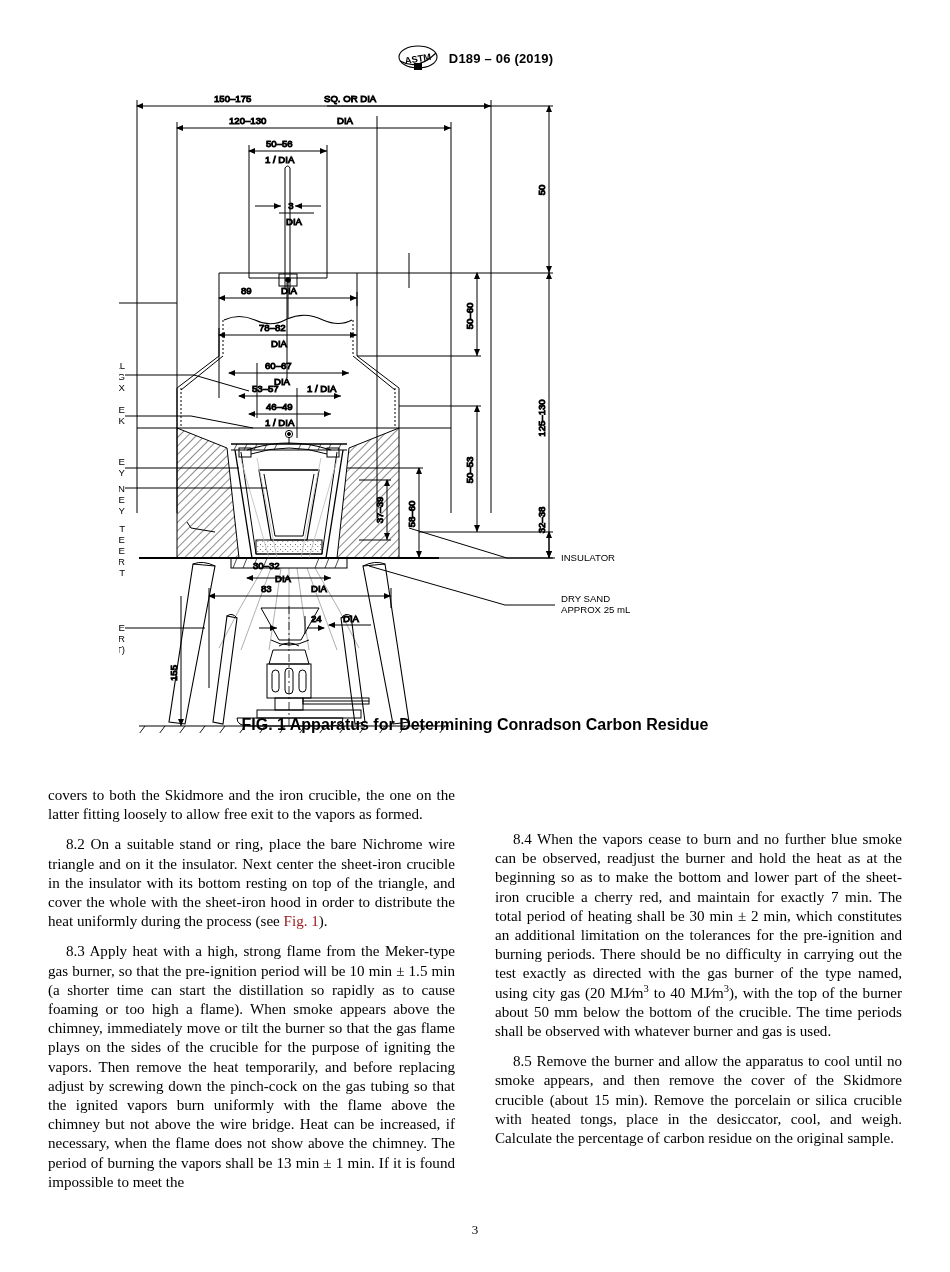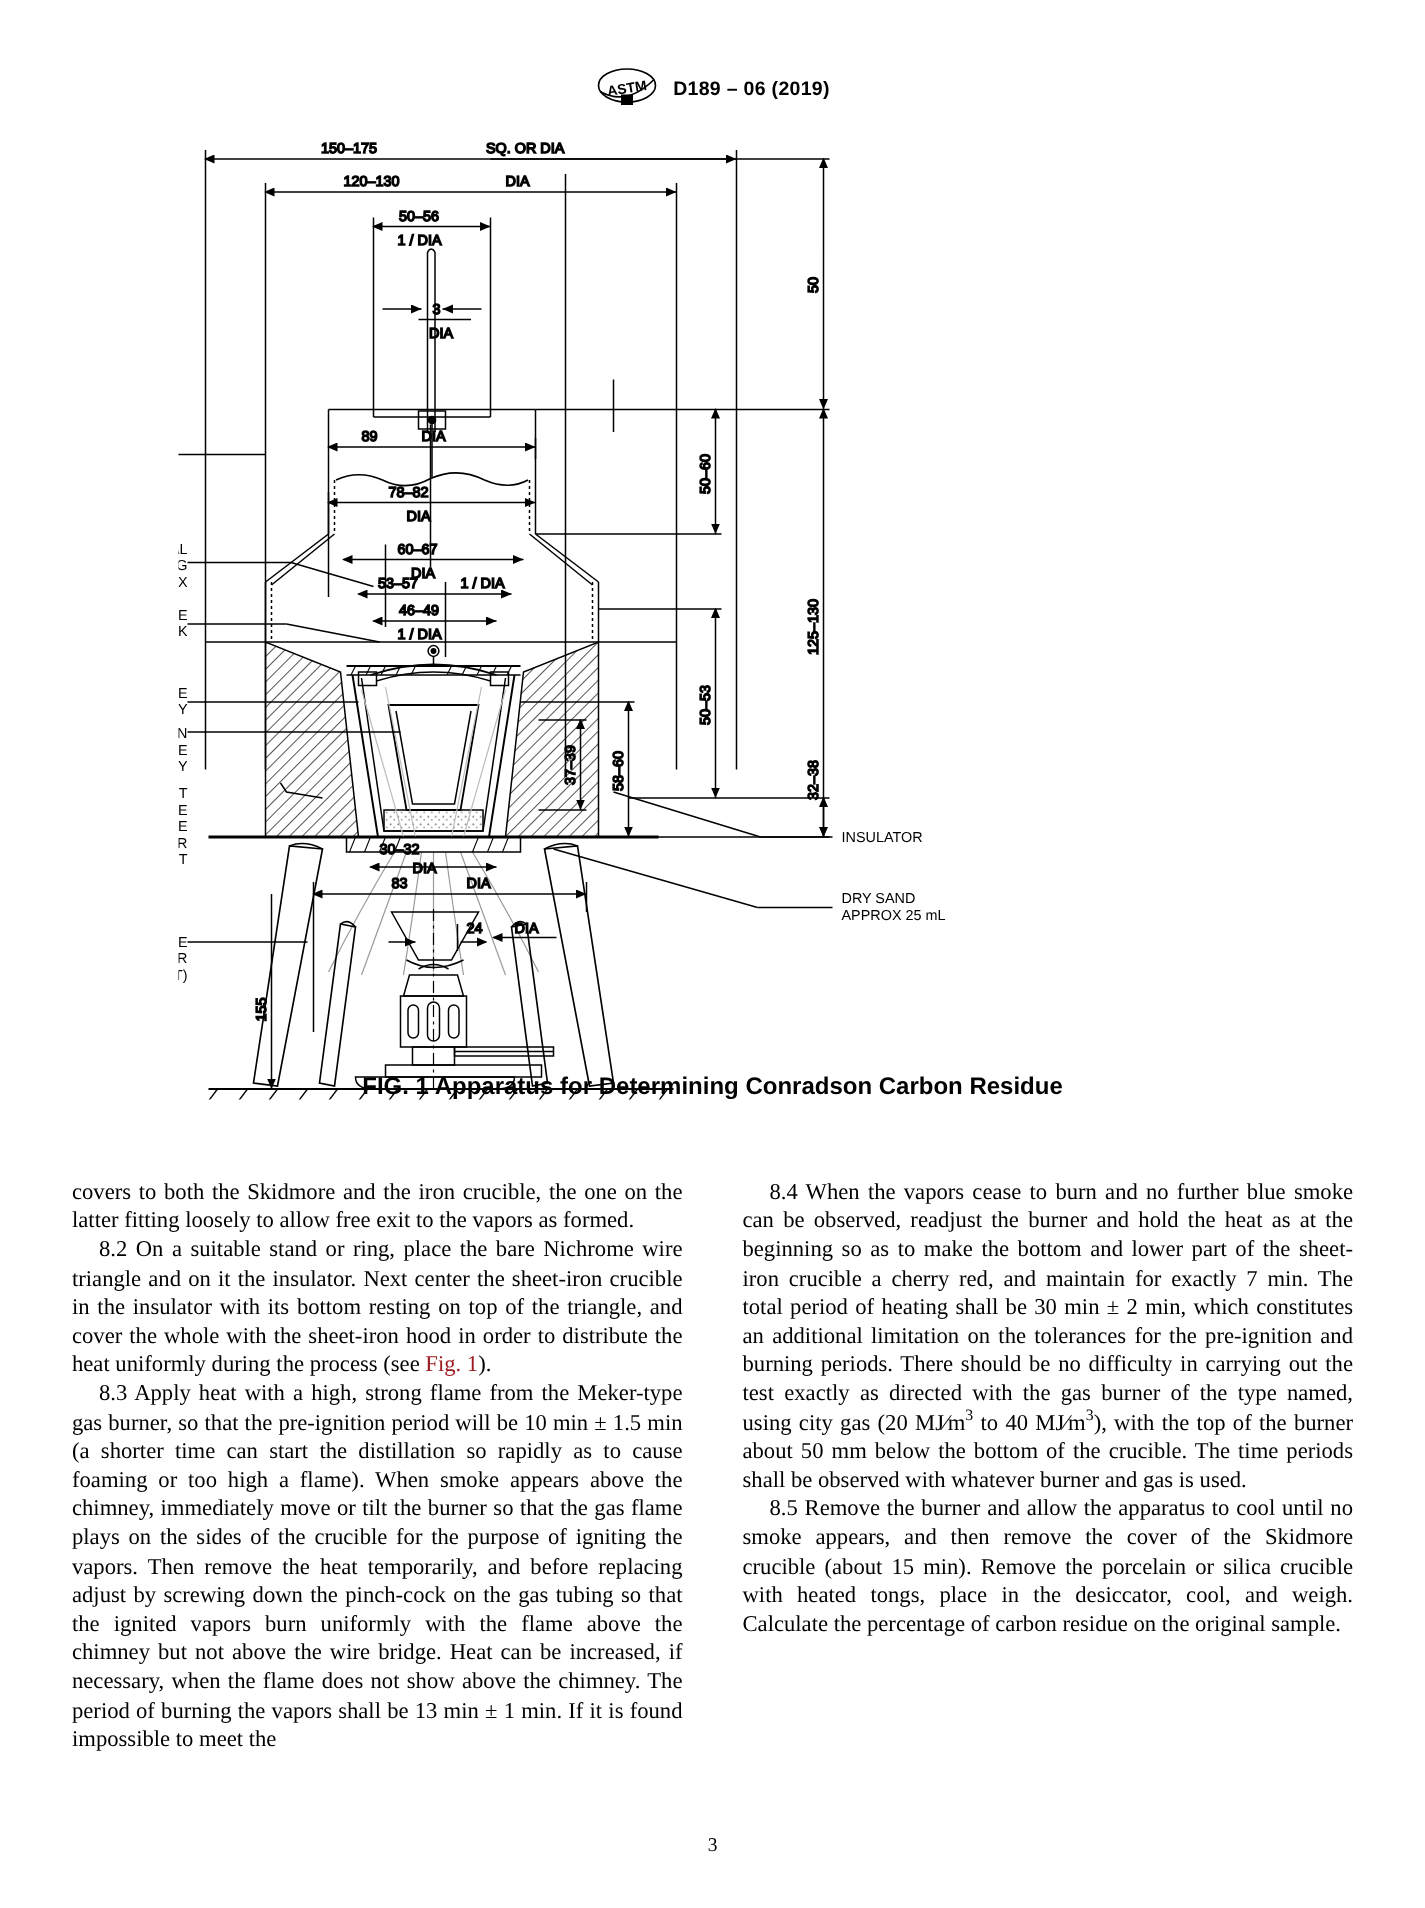--- a/index.html
+++ b/index.html
@@ -63,33 +63,34 @@
   }
 
   
   .body-columns {
     position: absolute;
     top: 786px;
     left: 48px;
     width: 854px;
     display: flex;
     gap: 40px;
+    align-items: center;
   }
   .col {
     width: 409px;
   }
   .col p {
     margin: 0 0 0 0;
     font-size: 15.1px;
     line-height: 19.2px;
     text-align: justify;
     text-justify: inter-word;
     hyphens: none;
   }
-  .col p + p { }
+  .col p + p { margin-top: 11px; }
   .col p.indent { text-indent: 18px; }
   .figref { color: #9c1b21; }
   sup { font-size: 0.7em; vertical-align: super; line-height: 0; }
 
   .page-number {
     position: absolute;
     top: 1222px;
     left: 0;
     width: 950px;
     text-align: center;

